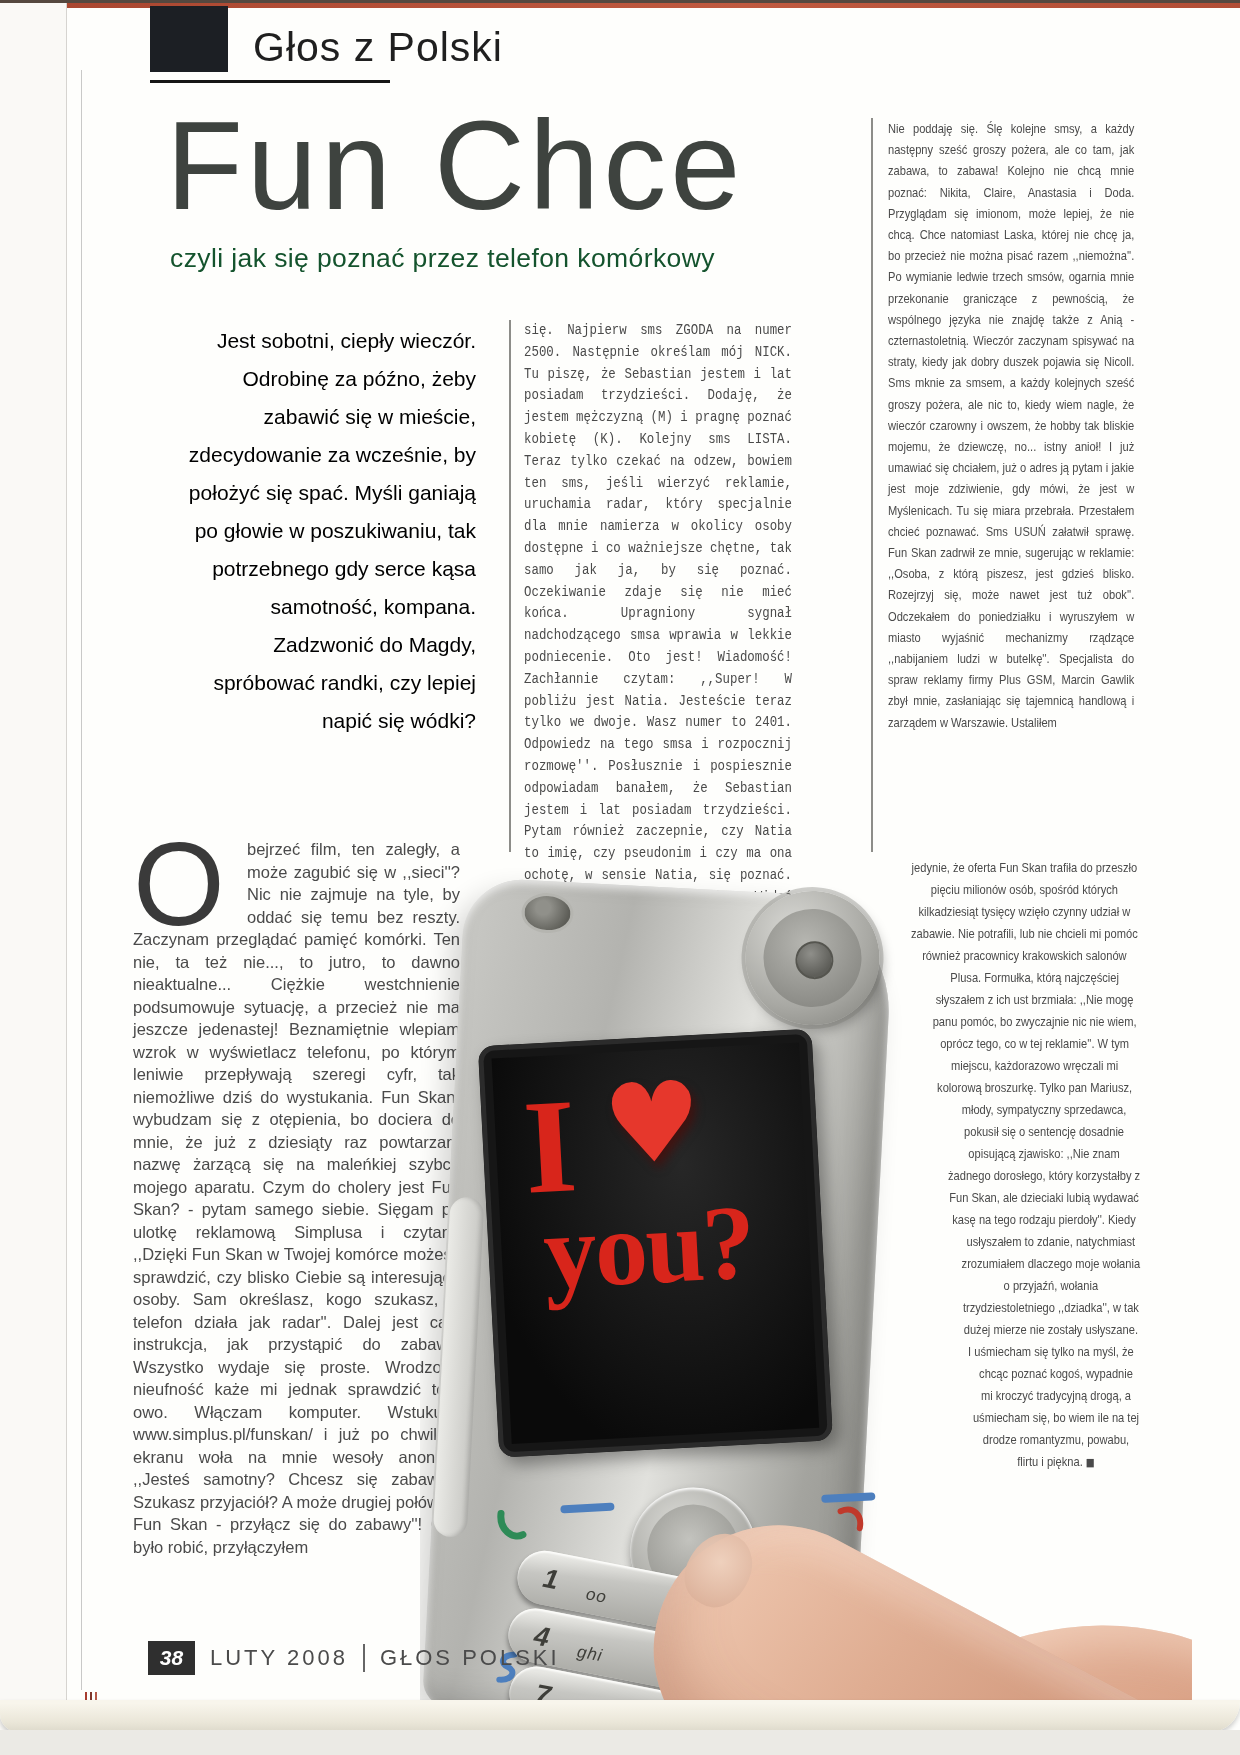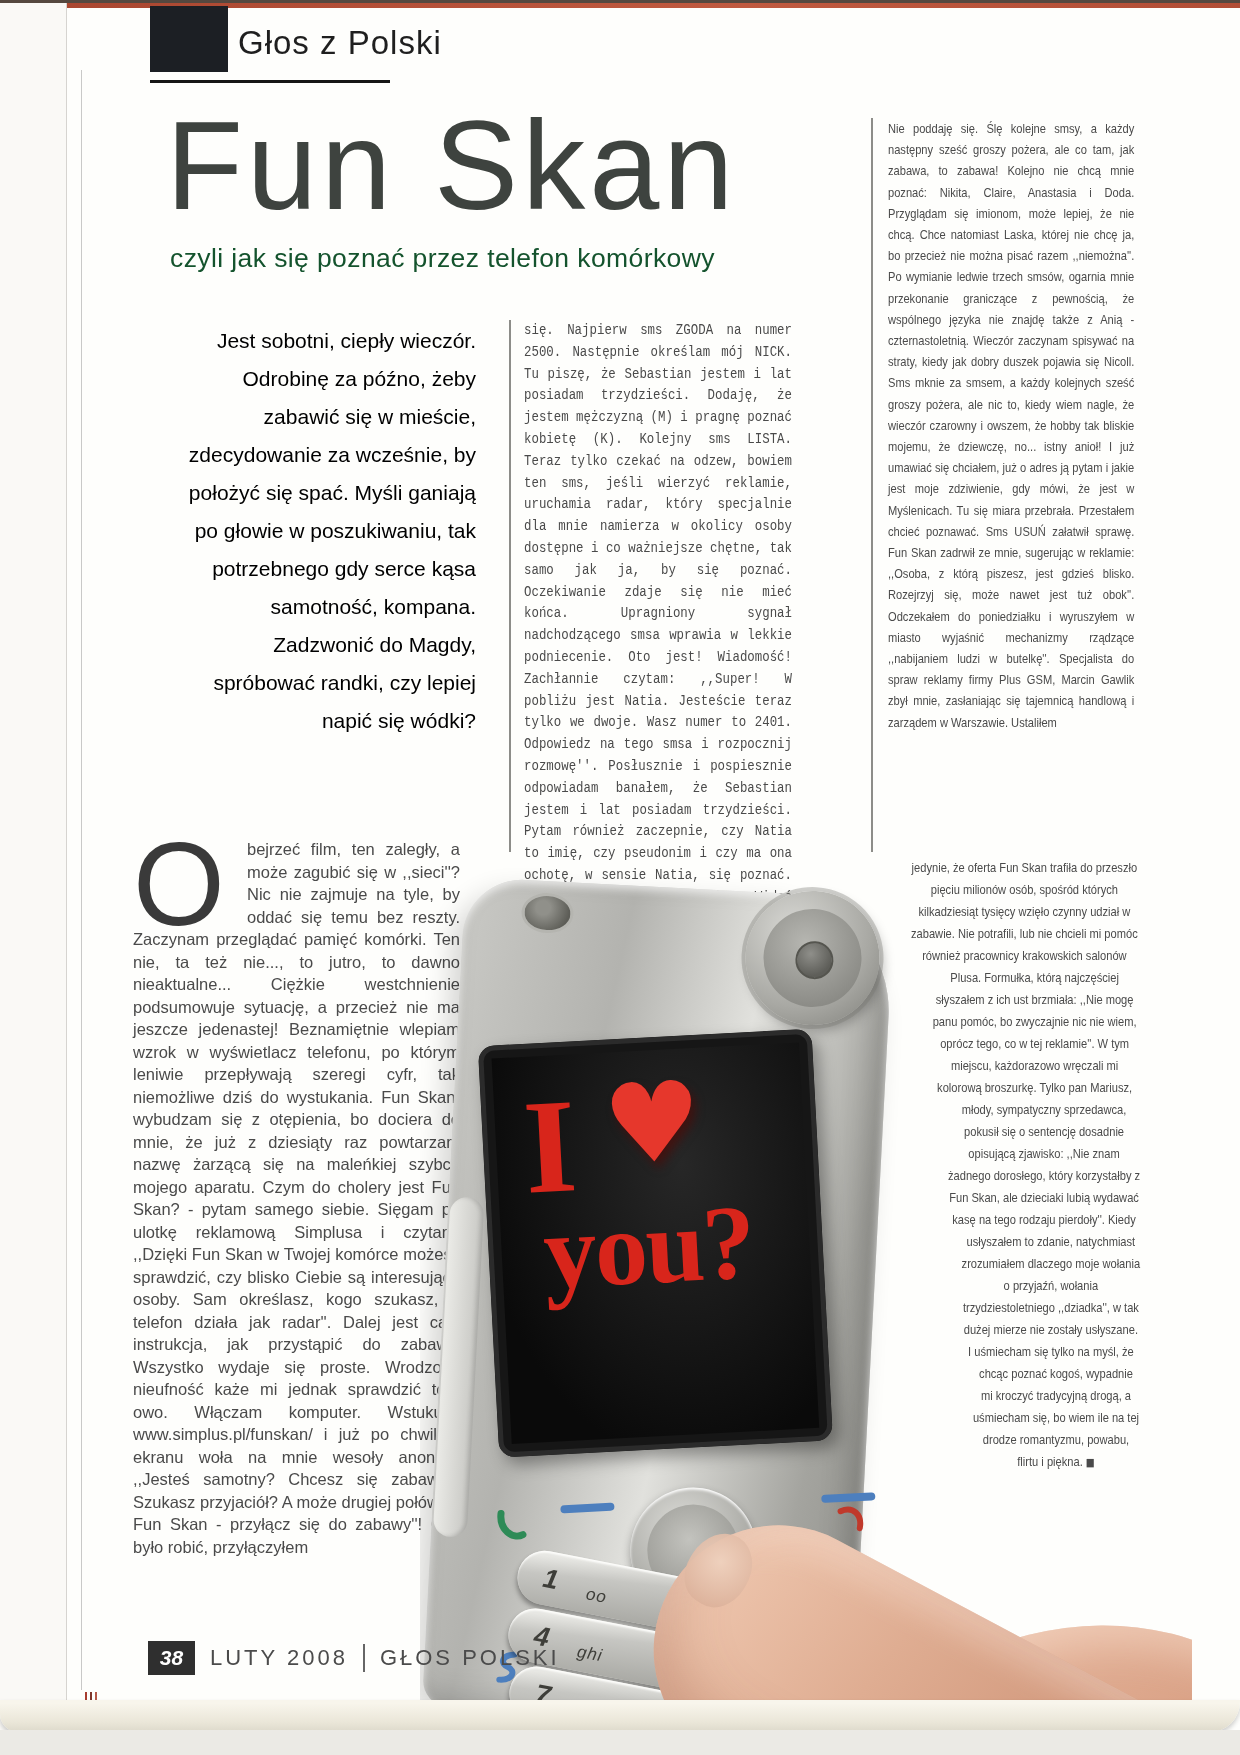--- a/index.html
+++ b/index.html
@@ -8,21 +8,21 @@
   .abs{position:absolute;}
 
   
   .top-dark{left:0;top:0;width:1240px;height:3px;background:#55483f;}
   .top-red{left:0;top:3px;width:1240px;height:5px;background:linear-gradient(90deg,#a8452f,#c05a40 60%,#b24e36);}
   .left-edge{left:0;top:3px;width:66px;height:1752px;background:#faf9f6;border-right:1px solid #d6d4d0;}
   .fold-line{left:81px;top:70px;width:1px;height:1620px;background:rgba(80,80,78,.30);}
 
   
   .hdr-box{left:150px;top:6px;width:78px;height:66px;background:#1c1f24;}
-  .hdr-title{left:238px;top:24px;font-size:33px;letter-spacing:1px;color:#1f1f1f;}
+  .hdr-title{left:253px;top:24px;font-size:41px;letter-spacing:1px;color:#1f1f1f;}
   .hdr-rule{left:150px;top:80px;width:240px;height:3px;background:#161616;}
 
   .art-title{left:166px;top:100px;font-size:126px;line-height:1.05;letter-spacing:4px;color:#3e433f;}
   .art-subtitle{left:170px;top:243px;font-size:26.5px;letter-spacing:.4px;color:#14532d;}
 
   .intro{left:186px;top:322px;width:290px;font-size:21px;line-height:38px;color:#000000;text-align:right;}
 
   .byline{left:148px;top:766px;width:312px;border-top:2px solid #232323;border-bottom:2px solid #232323;
           padding:6px 0;text-align:center;font-weight:bold;font-size:20px;color:#333;}
 
@@ -123,21 +123,21 @@
 
   <div class="abs top-dark"></div>
   <div class="abs top-red"></div>
   <div class="abs left-edge"></div>
   <div class="abs fold-line"></div>
 
   <div class="abs hdr-box"></div>
   <div class="abs hdr-title">Głos z Polski</div>
   <div class="abs hdr-rule"></div>
 
-  <div class="abs art-title">Fun Skan</div>
+  <div class="abs art-title">Fun Chce</div>
   <div class="abs art-subtitle">czyli jak się poznać przez telefon komórkowy</div>
 
   <div class="abs intro">Jest sobotni, ciepły wieczór. Odrobinę za późno, żeby zabawić się w mieście, zdecydowanie za wcześnie, by położyć się spać. Myśli ganiają po głowie w poszukiwaniu, tak potrzebnego gdy serce kąsa samotność, kompana. Zadzwonić do Magdy, spróbować randki, czy lepiej napić się wódki?</div>
 
 
   <div class="abs colL">
     <span class="dropcap">O</span><span>bejrzeć film, ten zaległy, a może zagubić się w ,,sieci''? Nic nie zajmuje na tyle, by oddać się temu bez reszty. Zaczynam przeglądać pamięć komórki. Ten nie, ta też nie..., to jutro, to dawno nieaktualne... Ciężkie westchnienie podsumowuje sytuację, a przecież nie ma jeszcze jedenastej! Beznamiętnie wlepiam wzrok w wyświetlacz telefonu, po którym leniwie przepływają szeregi cyfr, tak niemożliwe dziś do wystukania. Fun Skan, wybudzam się z otępienia, bo dociera do mnie, że już z dziesiąty raz powtarzam nazwę żarzącą się na maleńkiej szybce mojego aparatu. Czym do cholery jest Fun Skan? - pytam samego siebie. Sięgam po ulotkę reklamową Simplusa i czytam: ,,Dzięki Fun Skan w Twojej komórce możesz sprawdzić, czy blisko Ciebie są interesujące osoby. Sam określasz, kogo szukasz, a telefon działa jak radar''. Dalej jest cała instrukcja, jak przystąpić do zabawy. Wszystko wydaje się proste. Wrodzona nieufność każe mi jednak sprawdzić to i owo. Włączam komputer. Wstukuję: www.simplus.pl/funskan/ i już po chwili z ekranu woła na mnie wesoły anonsik: ,,Jesteś samotny? Chcesz się zabawić? Szukasz przyjaciół? A może drugiej połówki? Fun Skan - przyłącz się do zabawy''! Cóż było robić, przyłączyłem</span>
   </div>
 
   <div class="abs div1"></div>

